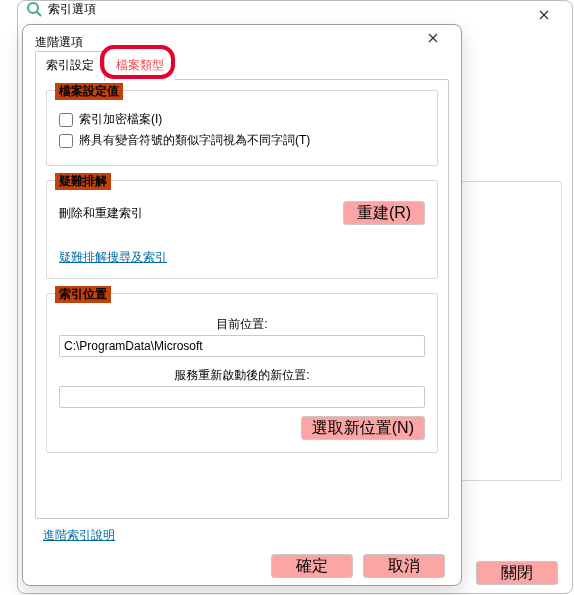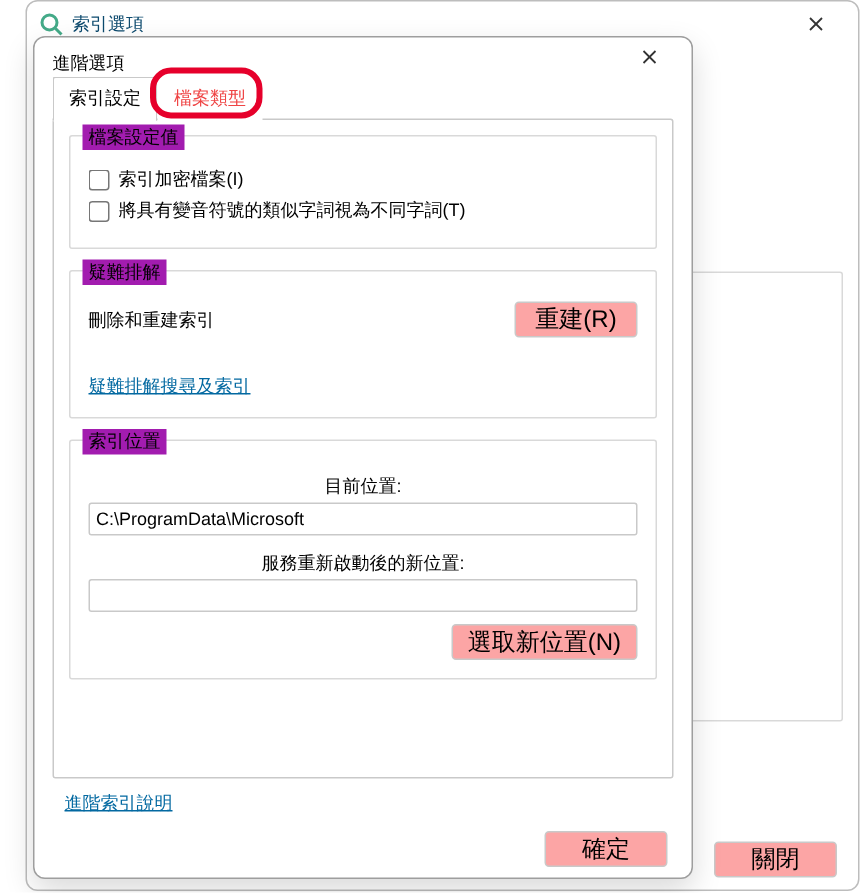--- a/index.html
+++ b/index.html
@@ -20,24 +20,23 @@
     position: absolute;
     left: 17px; top: 0;
     width: 556px; height: 594px;
     border: 1px solid #bdbdbd;
     border-radius: 8px;
     background: #fff;
   }
   .back-titlebar {
     height: 30px;
     display: flex;
-    align-items: center;
     padding: 0 8px;
     font-size: 12px;
-    color: #0c4a6e;
+    color: #000000;
   }
   .back-titlebar .icon { width: 16px; height: 16px; margin-right: 6px; }
   .back-titlebar .spacer { flex: 1; }
   .back-titlebar .close {
     width: 40px; height: 28px;
     display: flex; align-items: center; justify-content: center;
     font-size: 14px; color: #333;
   }
   .back-body {
     position: absolute;
@@ -139,23 +138,24 @@
     border: 1px solid #d9d9d9;
     border-radius: 2px;
     padding: 16px 12px 12px 12px;
     margin-bottom: 14px;
     position: relative;
   }
   .group-title {
     position: absolute;
     top: -8px;
     left: 8px;
-    background: #a21caf;
+    background: #c2410c;
     padding: 0 4px;
     font-size: 12px;
+    font-weight: bold;
   }
   .chk-row {
     display: flex;
     align-items: center;
     gap: 6px;
     margin: 4px 0;
     font-size: 12px;
   }
   .chk-row input[type=checkbox] {
     width: 14px; height: 14px;
@@ -297,15 +297,16 @@
 
     </div>
   </div>
 
   <div class="front-footer">
     <div class="link-row">
       <span class="link">進階索引說明</span>
     </div>
     <div class="btn-row">
       <button class="win-btn">確定</button>
+      <button class="win-btn">取消</button>
     </div>
   </div>
 </div>
 
 </body></html>

